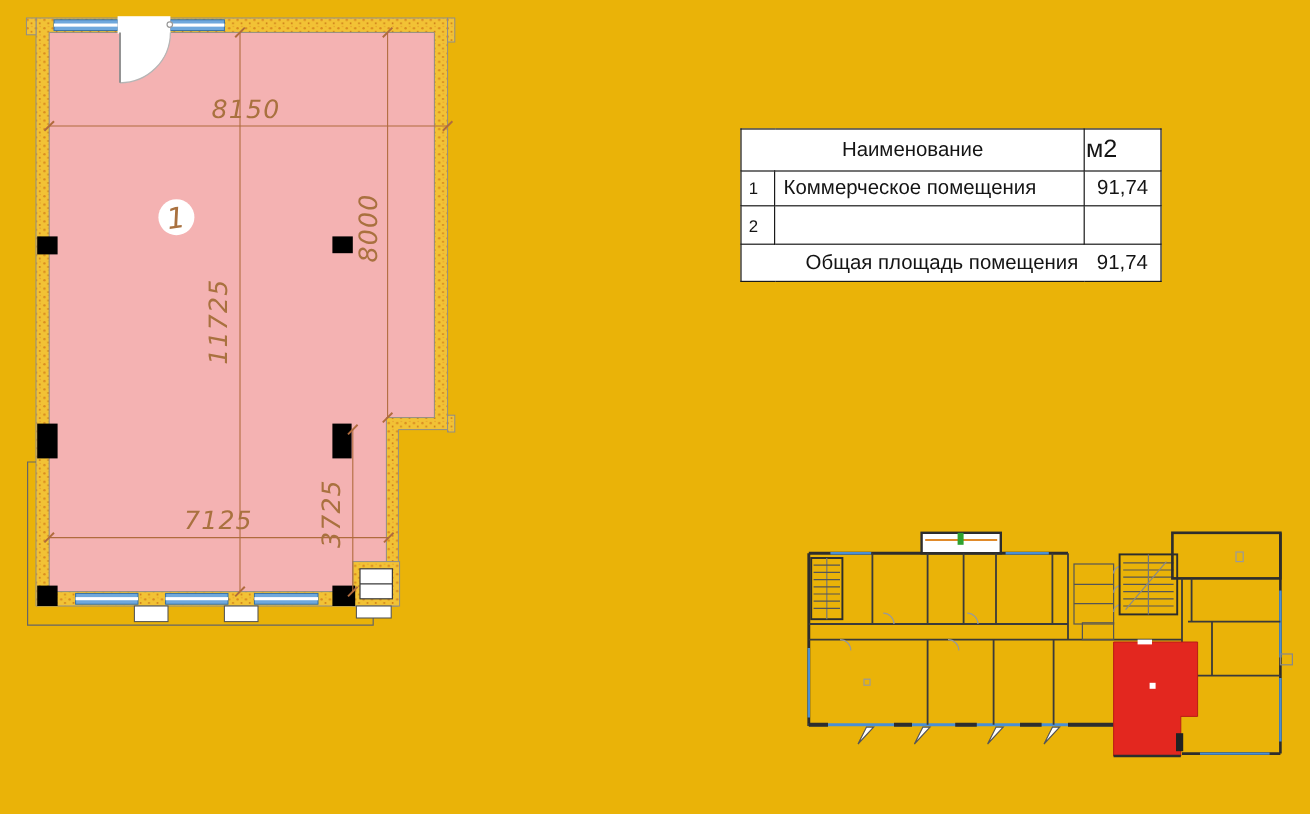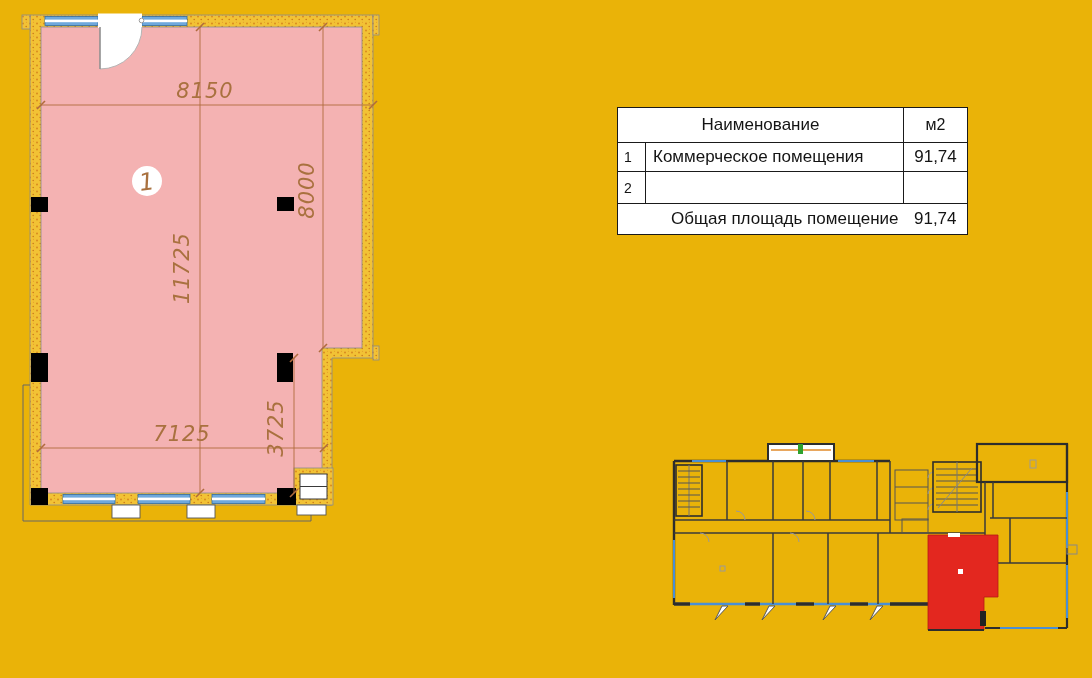--- a/index.html
+++ b/index.html
@@ -13,21 +13,21 @@
   .area-table {
     position:absolute; left:617px; top:107px; width:350px;
     border-collapse:collapse; table-layout:fixed;
     font-family:Liberation Sans, sans-serif; color:#141414; background:#fff;
   }
   .area-table td {
     border:1px solid #1a1a1a; white-space:nowrap; overflow:hidden;
     vertical-align:middle;
   }
   .area-table .hdr-name { text-align:center; font-size:17px; height:32px; }
-  .area-table .hdr-area { text-align:center; font-size:16px; }
+  .area-table .hdr-area { text-align:left; font-size:21px; }
   .area-table .c-num  { font-size:14px; padding:0 0 0 6px; }
   .area-table .c-name { font-size:17px; padding:0 0 0 7px; }
   .area-table .c-area { font-size:17px; text-align:center; }
   .area-table .r1 td { height:26px; }
   .area-table .r2 td { height:29px; }
   .area-table .rf td { height:28px; }
   .area-table .footer-label { border-right:none; text-align:right; padding-right:5px; font-size:17px; }
   .area-table .footer-area  { border-left:none; text-align:center; font-size:17px; }
 
   .dim-text {
@@ -160,21 +160,21 @@
       <td class="c-num">1</td>
       <td class="c-name">Коммерческое помещения</td>
       <td class="c-area">91,74</td>
     </tr>
     <tr class="r2">
       <td class="c-num">2</td>
       <td class="c-name"></td>
       <td class="c-area"></td>
     </tr>
     <tr class="rf">
-      <td class="footer-label" colspan="2">Общая площадь помещение</td>
+      <td class="footer-label" colspan="2">Общая площадь помещения</td>
       <td class="footer-area c-area">91,74</td>
     </tr>
   </tbody>
     </table>
 
   <svg class="overview" width="424" height="210" viewBox="660 430 424 210">
 
     <g fill="none">
       <line x1="674" y1="461" x2="890" y2="461" stroke="#2d2d2d" stroke-width="2.4"></line>
       <line x1="674" y1="461" x2="674" y2="605" stroke="#2d2d2d" stroke-width="2.4"></line>

